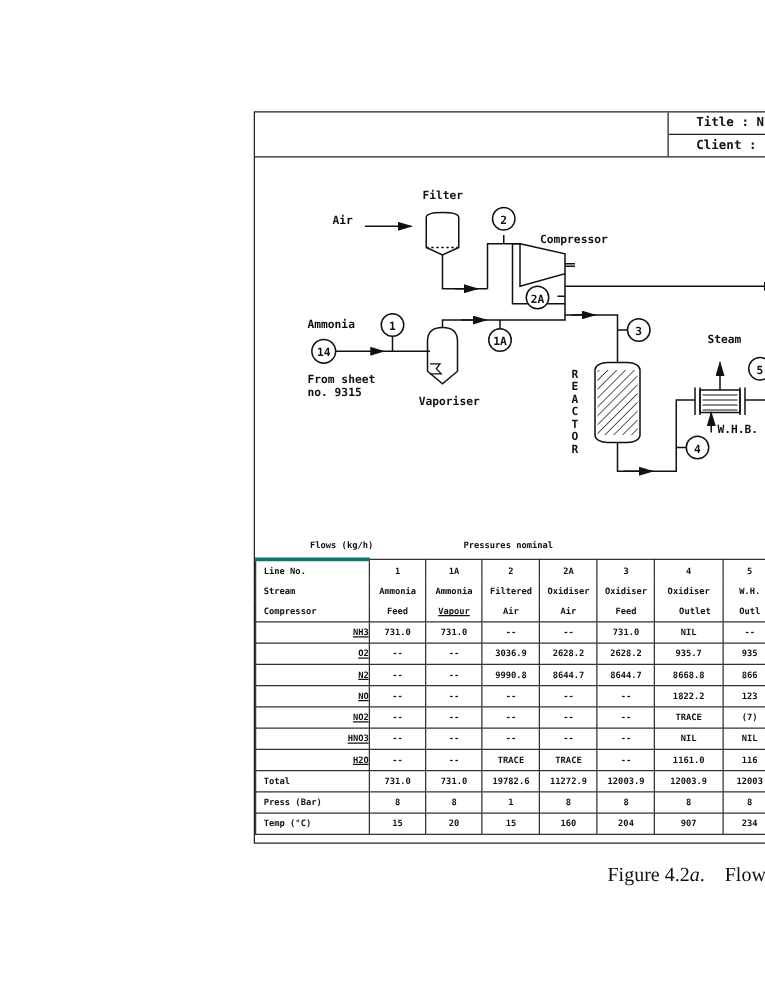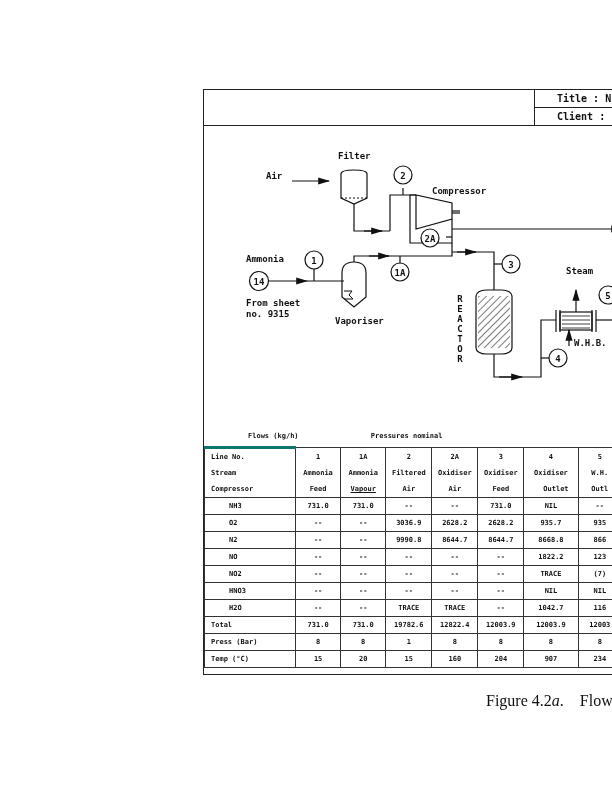--- a/index.html
+++ b/index.html
@@ -10,21 +10,21 @@
   .titlebox { position: absolute; left: 330px; top: 0; width: 100px; height: 35px; border-left: 1.5px solid #222; }
   .titlebox .row { height: 17px; border-bottom: 1px solid #222; font-size: 10px; font-weight: bold; padding-left: 22px; line-height: 17px; white-space: nowrap; }
   .titlebox .row:last-child { border-bottom: none; }
   svg.diagram { position: absolute; left: 0; top: 0; }
   .flowlabel { font-family: "DejaVu Sans Mono", monospace; font-size: 9px; font-weight: bold; }
   .hdr { position: absolute; top: 342px; left: 6px; font-size: 7px; font-weight: bold; }
   .hdr span { margin-right: 30px; margin-left: 38px; }
   table.flows { position: absolute; left: 0; top: 356px; border-collapse: collapse; font-size: 7px; font-weight: bold; font-family: "DejaVu Sans Mono", monospace; }
   table.flows td { border: 1px solid #333; height: 16px; padding: 0; text-align: center; white-space: nowrap; overflow: hidden; }
   table.flows td.lab { text-align: left; padding-left: 6px; width: 76px; }
-  table.flows td.comp { text-align: left; padding-left: 24px; }
+  table.flows td.comp { text-align: right; padding-left: 24px; text-decoration: underline; }
   table.flows td.c { width: 48px; }
   table.flows tr.nb td { border-top: none; border-bottom: none; }
   .caption { position: absolute; left: 486px; top: 692px; font-family: "Liberation Serif", serif; font-size: 16px; white-space: nowrap; }
   .caption i { font-style: italic; }
 </style>
 </head>
 <body>
 
 <div class="sheet">
   <div class="titlebar">
@@ -241,29 +241,29 @@
           <td class="c">NIL</td>
           <td class="c">NIL</td>
         </tr>
         <tr>
           <td class="lab comp">H2O</td>
           <td class="c">--</td>
           <td class="c">--</td>
           <td class="c">TRACE</td>
           <td class="c">TRACE</td>
           <td class="c">--</td>
-          <td class="c">1042.7</td>
+          <td class="c">1161.0</td>
           <td class="c">116</td>
         </tr>
         <tr>
           <td class="lab">Total</td>
           <td class="c">731.0</td>
           <td class="c">731.0</td>
           <td class="c">19782.6</td>
-          <td class="c">12822.4</td>
+          <td class="c">11272.9</td>
           <td class="c">12003.9</td>
           <td class="c">12003.9</td>
           <td class="c">12003</td>
         </tr>
         <tr>
           <td class="lab">Press (Bar)</td>
           <td class="c">8</td>
           <td class="c">8</td>
           <td class="c">1</td>
           <td class="c">8</td>

